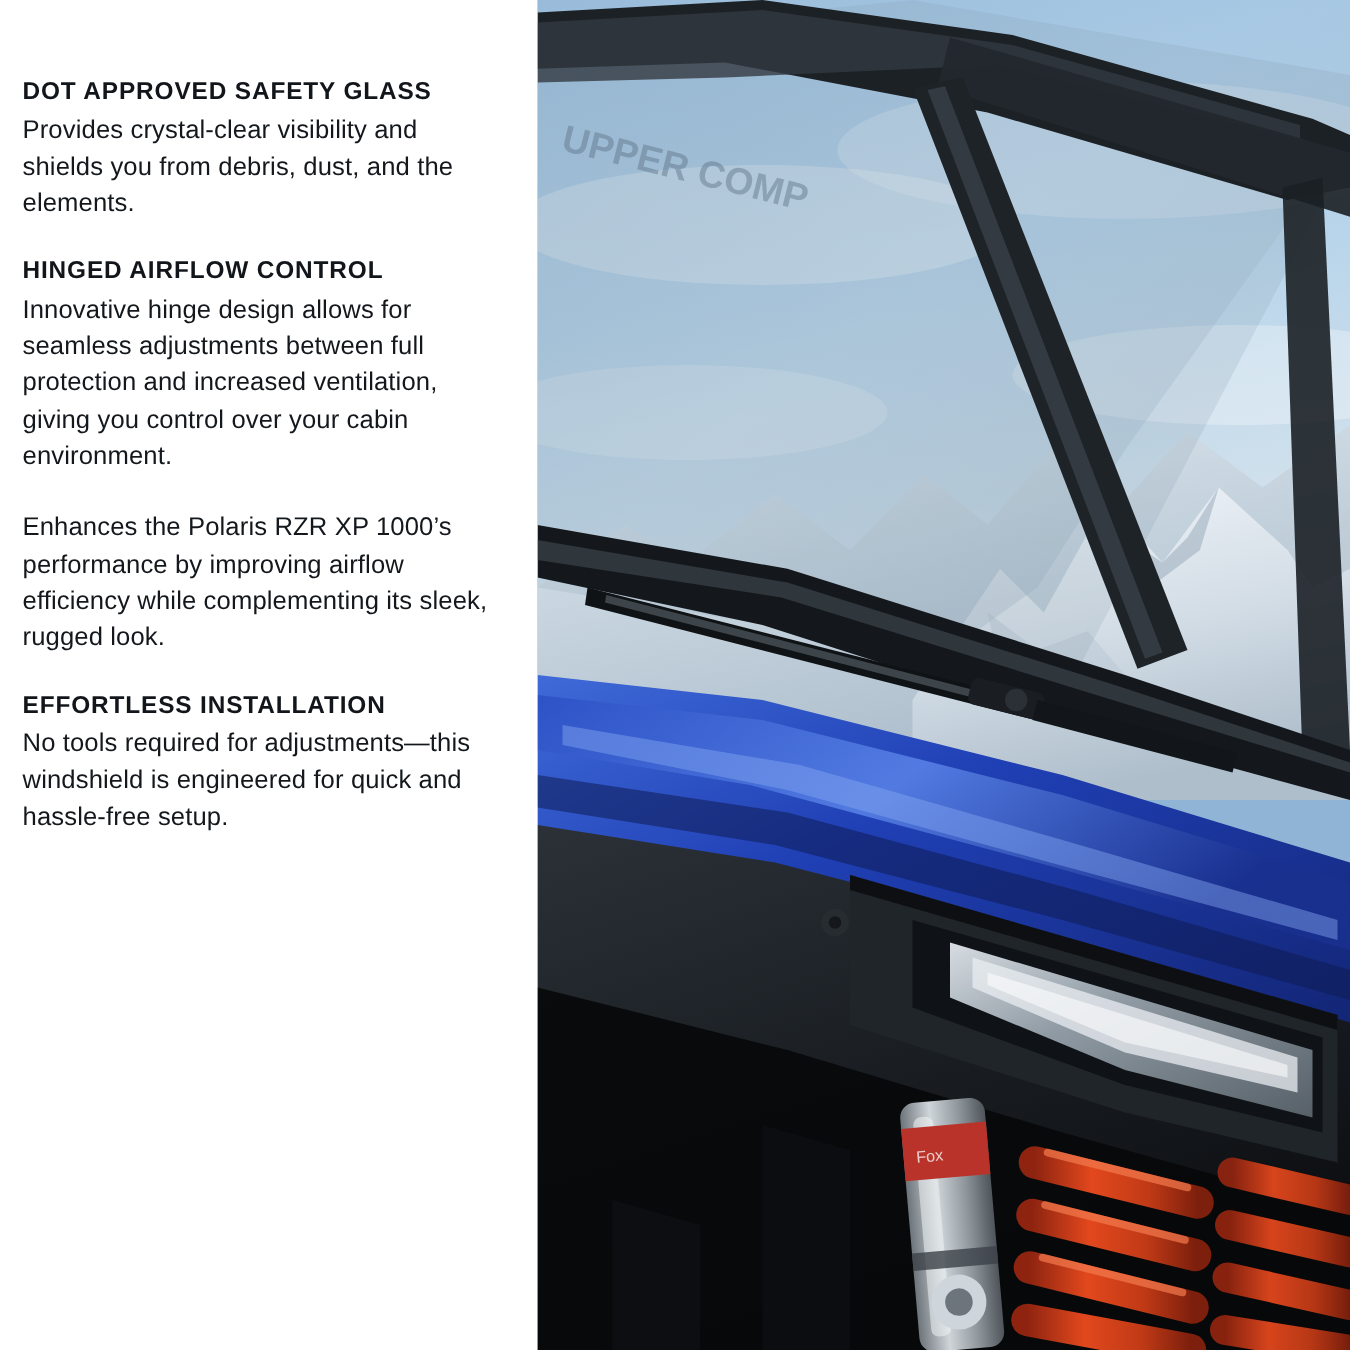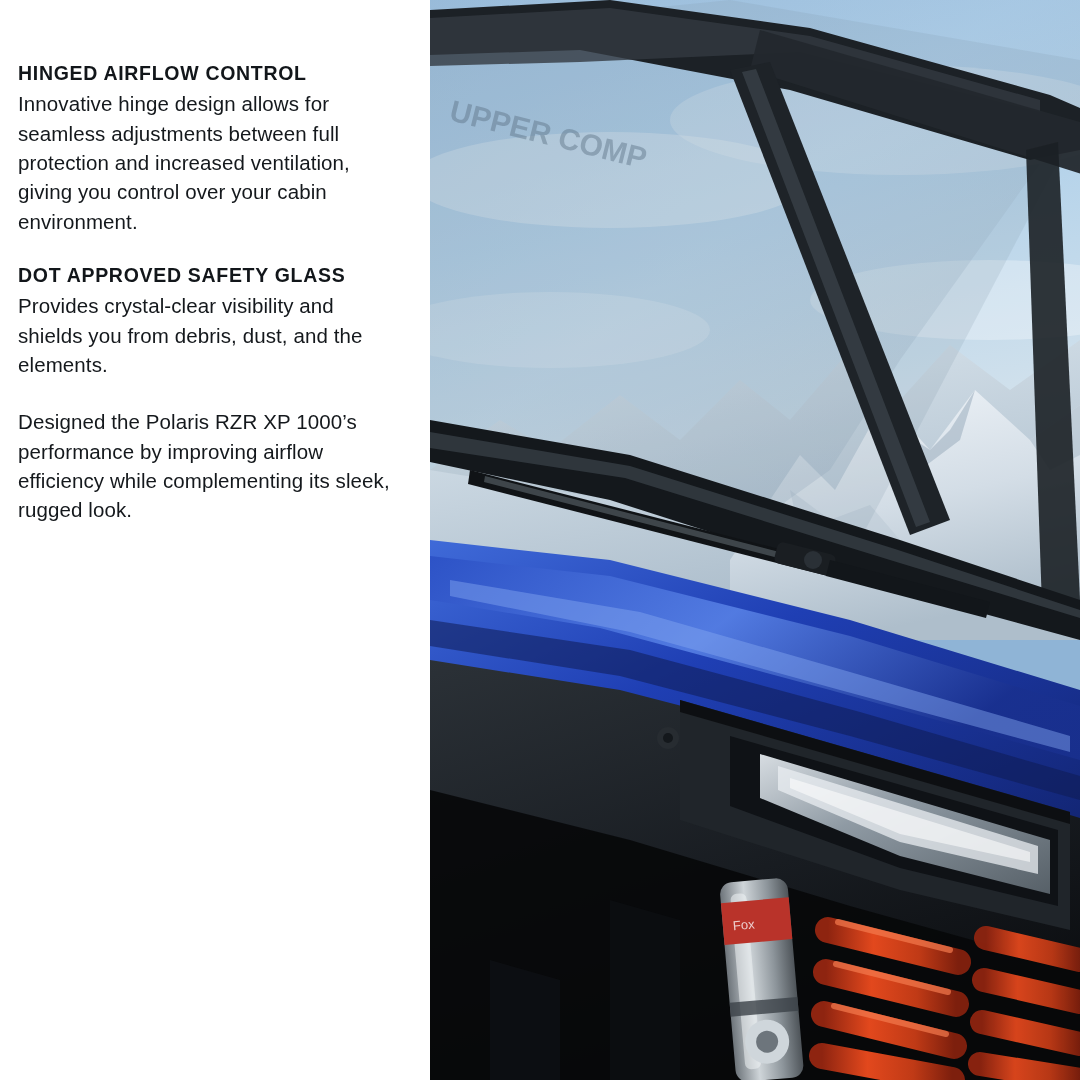--- a/index.html
+++ b/index.html
@@ -74,34 +74,38 @@
   }
 </style>
 </head>
 <body>
 
 <div class="page">
 
   <section class="features">
 
     <div class="feature">
+      <h3 class="feature-title">DOT APPROVED SAFETY GLASS</h3>
+      <p class="feature-body">Provides crystal-clear visibility and shields you from debris, dust, and the elements.</p>
+    </div>
+
+    <div class="feature">
       <h3 class="feature-title">HINGED AIRFLOW CONTROL</h3>
       <p class="feature-body">Innovative hinge design allows for seamless adjustments between full protection and increased ventilation, giving you control over your cabin environment.</p>
     </div>
 
-    <div class="feature">
-      <h3 class="feature-title">DOT APPROVED SAFETY GLASS</h3>
-      <p class="feature-body">Provides crystal-clear visibility and shields you from debris, dust, and the elements.</p>
-    </div>
-
-
-    <div class="feature">
-      <p class="feature-body">Designed the Polaris RZR XP 1000’s performance by improving airflow efficiency while complementing its sleek, rugged look.</p>
-    </div>
-
+
+    <div class="feature">
+      <p class="feature-body">Enhances the Polaris RZR XP 1000’s performance by improving airflow efficiency while complementing its sleek, rugged look.</p>
+    </div>
+
+    <div class="feature">
+      <h3 class="feature-title">EFFORTLESS INSTALLATION</h3>
+      <p class="feature-body">No tools required for adjustments—this windshield is engineered for quick and hassle-free setup.</p>
+    </div>
 
   </section>
 
   <section class="photo">
     <svg class="photo-canvas" viewBox="0 0 650 1080" preserveAspectRatio="xMidYMid slice">
       <defs>
         <linearGradient id="skyGrad" x1="0" y1="0" x2="0.2" y2="1">
           <stop offset="0%" stop-color="#9dc3e6"></stop>
           <stop offset="40%" stop-color="#b3d2ea"></stop>
           <stop offset="75%" stop-color="#cfe0ec"></stop>

